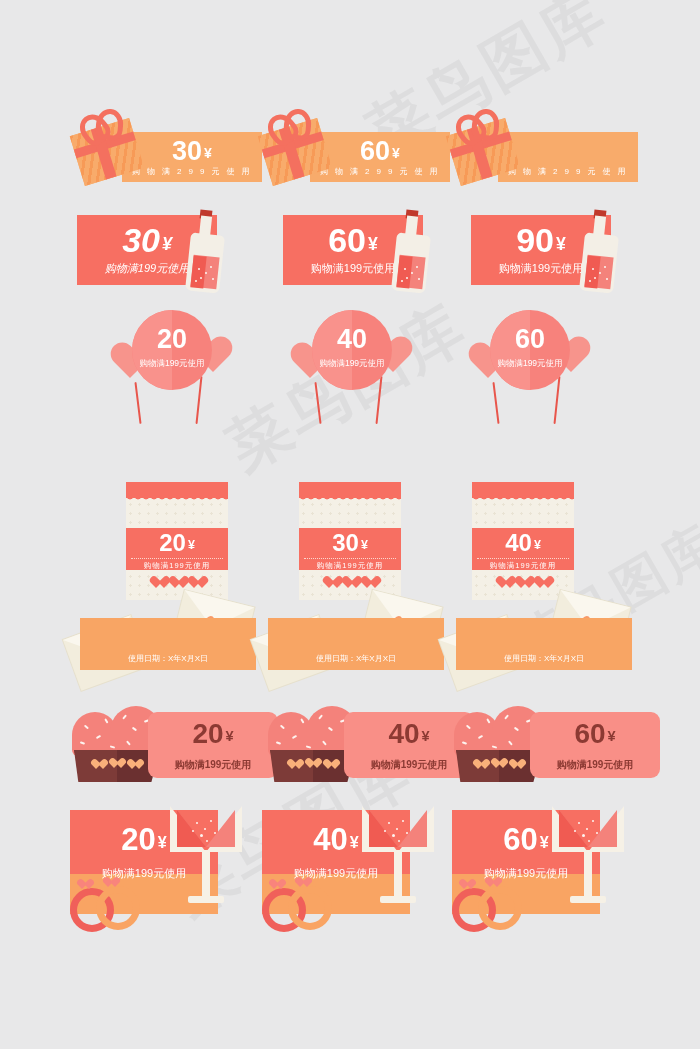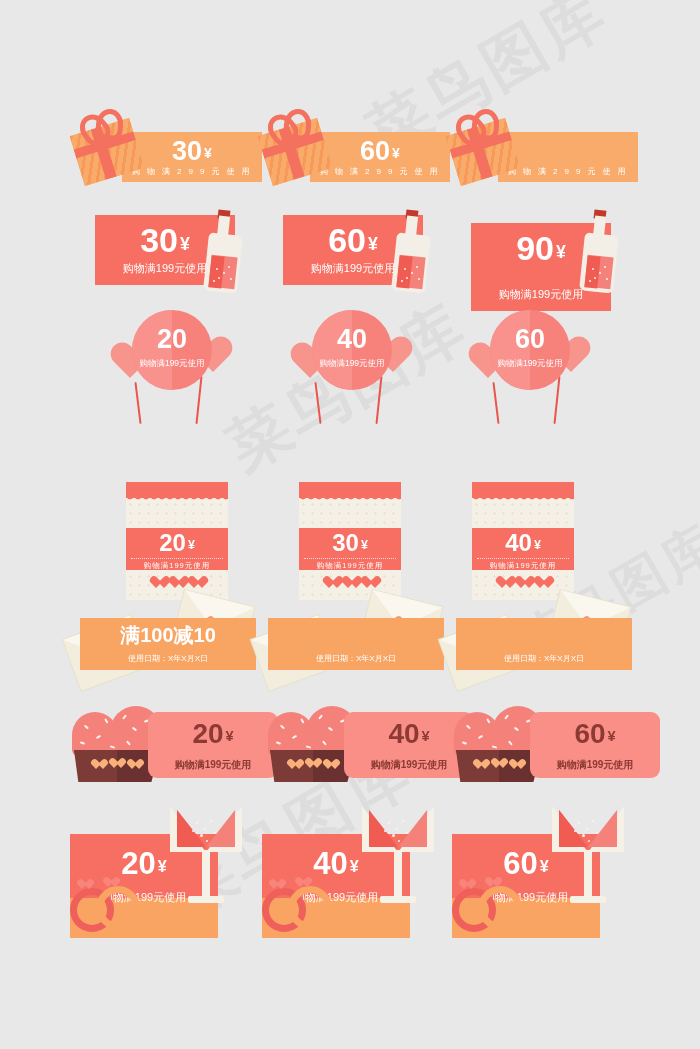--- a/index.html
+++ b/index.html
@@ -101,21 +101,21 @@
   .spr{position:absolute;width:5px;height:1.8px;background:#fdf2ee;border-radius:1px;}
   .cchrt{position:absolute;width:11px;height:10px;}
   .cchrt:before,.cchrt:after{content:"";position:absolute;width:7px;height:9px;background:#f9b07a;border-radius:3.5px 3.5px 0 0;top:0;}
   .cchrt:before{left:3.5px;transform:rotate(-45deg);transform-origin:0 100%;}
   .cchrt:after{left:3.5px;transform:rotate(45deg);transform-origin:100% 100%;}
   .cuptag{position:absolute;background:#f98f87;border-radius:9px;}
   .cuptag .amt{position:absolute;left:0;right:0;top:8px;text-align:center;color:#8c3a33;font-size:28px;font-weight:700;line-height:1;}
   .cuptag .sub{position:absolute;left:0;right:0;bottom:6px;text-align:center;color:#8c3a33;font-size:10px;font-weight:700;}
 
   
-  .ckcard{position:absolute;margin-top:24px;}
+  .ckcard{position:absolute;}
   .ckcard .topc{position:absolute;left:0;top:0;width:100%;height:62%;background:#f76f62;}
   .ckcard .botc{position:absolute;left:0;bottom:0;width:100%;height:38%;background:#f9a463;}
   .ckcard .amt{position:absolute;left:0;right:0;top:14px;text-align:center;color:#fff;font-size:31px;font-weight:700;line-height:1;}
   .ckcard .sub{position:absolute;left:0;right:0;top:56px;text-align:center;color:#fff;font-size:11px;}
   .glass{position:absolute;}
   .gl-cup{position:absolute;left:0;top:0;width:0;height:0;border-left:36px solid #f6f1e6;border-right:36px solid #f6f1e6;border-top:46px solid transparent;}
   .gl-liq{position:absolute;left:7px;top:4px;width:0;height:0;border-left:29px solid #f4827b;border-right:29px solid #f4827b;border-top:37px solid transparent;}
   .gl-liq2{position:absolute;left:7px;top:4px;width:0;height:0;border-left:29px solid #f05b52;border-right:0 solid transparent;border-top:37px solid transparent;}
   .gl-stem{position:absolute;left:32px;top:44px;width:8px;height:48px;background:#f6f1e6;}
   .gl-base{position:absolute;left:18px;top:90px;width:36px;height:7px;background:#f6f1e6;border-radius:2px;}
@@ -174,21 +174,21 @@
           <div class="gb-bandh"></div>
           <div class="gb-band"></div>
         <div class="gb-loop" style="left:12px;top:-15px;transform:rotate(-22deg);"></div>
         <div class="gb-loop" style="left:28px;top:-15px;transform:rotate(22deg);"></div>
       </div>
     </div>
   </div>
 
   <div class="row" style="top:210px;height:95px;">
 
-    <div class="cell" style="left:95px;width:190px;height:95px;">
+    <div class="cell" style="left:77px;width:190px;height:95px;font-style:italic;">
       <div class="bcard" style="left:0;top:5px;width:140px;height:70px;">
         <div class="amt"><span>30</span><span class="cny">¥</span></div>
         <div class="sub">购物满199元使用</div>
       </div>
       <div class="bottle" style="left:105px;top:0px;width:50px;height:92px;">
         <div class="bt-cap"></div>
           <div class="bt-neck"></div>
           <div class="bt-body"></div>
         <div class="bt-liq"></div>
           <div class="bt-liq2"></div>
@@ -215,21 +215,21 @@
         <div class="bub" style="left:16px;top:58px;"></div>
           <div class="bub" style="left:23px;top:62px;"></div>
         <div class="bub" style="left:18px;top:67px;"></div>
           <div class="bub" style="left:28px;top:56px;"></div>
         <div class="bub" style="left:30px;top:68px;"></div>
           <div class="bub" style="left:13px;top:70px;"></div>
       </div>
     </div>
 
     <div class="cell" style="left:471px;width:190px;height:95px;">
-      <div class="bcard" style="left:0;top:13px;width:140px;height:88px;text-decoration:underline;">
+      <div class="bcard" style="left:0;top:5px;width:140px;height:70px;text-decoration:underline;">
         <div class="amt"><span>90</span><span class="cny">¥</span></div>
         <div class="sub">购物满199元使用</div>
       </div>
       <div class="bottle" style="left:105px;top:0px;width:50px;height:92px;">
         <div class="bt-cap"></div>
           <div class="bt-neck"></div>
           <div class="bt-body"></div>
         <div class="bt-liq"></div>
           <div class="bt-liq2"></div>
         <div class="bub" style="left:16px;top:58px;"></div>
@@ -328,21 +328,20 @@
     <div class="cell" style="left:62px;width:200px;height:90px;">
       <div class="env" style="left:115px;top:0px;transform:rotate(14deg);">
         <div class="flap"></div>
           <div class="hh"></div>
       </div>
       <div class="env" style="left:8px;top:28px;transform:rotate(-20deg);">
         <div class="flap"></div>
           <div class="hh"></div>
       </div>
       <div class="envban" style="left:18px;top:20px;width:176px;height:52px;">
-        <div class="amt">满100减10</div>
         <div class="sub">使用日期：X年X月X日</div>
       </div>
     </div>
 
     <div class="cell" style="left:250px;width:200px;height:90px;">
       <div class="env" style="left:115px;top:0px;transform:rotate(14deg);">
         <div class="flap"></div>
           <div class="hh"></div>
       </div>
       <div class="env" style="left:8px;top:28px;transform:rotate(-20deg);">

